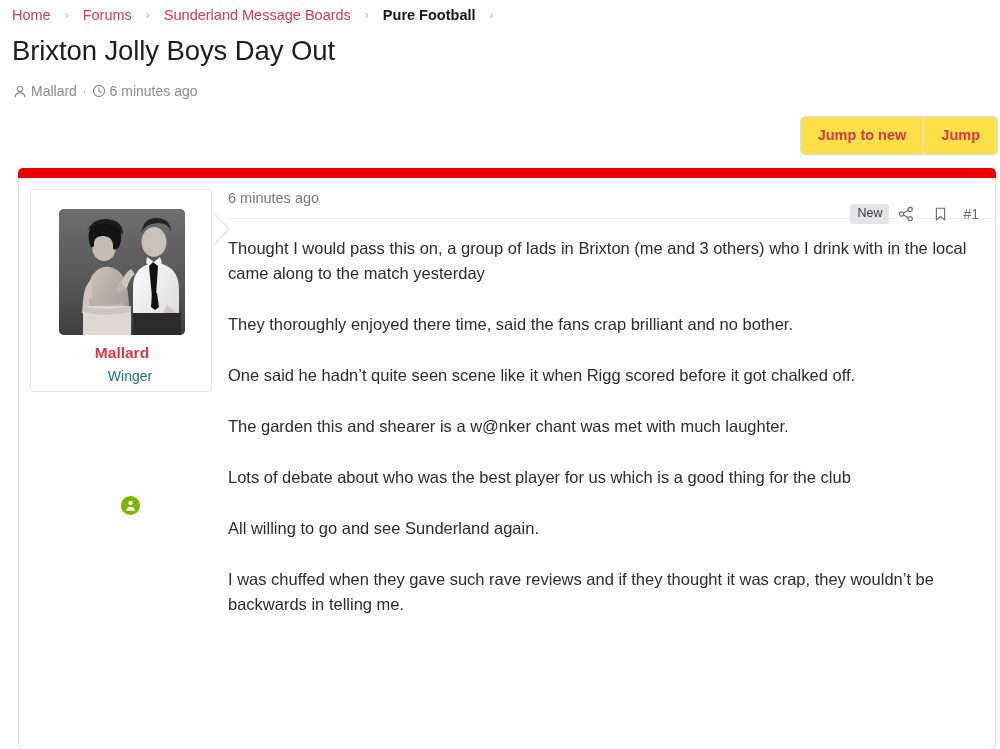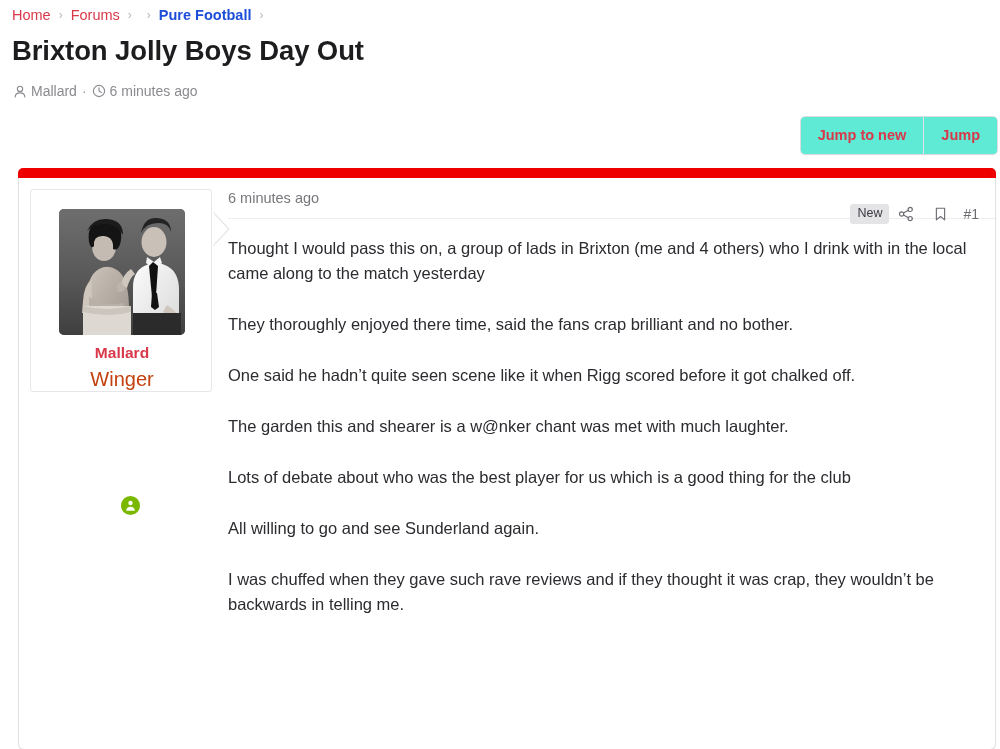--- a/index.html
+++ b/index.html
@@ -8,55 +8,55 @@
     width: 1000px; height: 749px;
     background: #ffffff;
     font-family: "Liberation Sans", sans-serif;
     -webkit-font-smoothing: antialiased;
   }
   .page { position: relative; width: 1000px; height: 749px; overflow: hidden; background:#fff; }
 
   
   .breadcrumb {
     position: absolute; left: 12px; top: 5px;
-    display: flex; align-items: center; gap: 1px;
+    display: flex; align-items: center; gap: 7px;
     font-size: 14.5px; line-height: 20px;
   }
   .crumb { color: #d9384a; text-decoration: none; white-space: nowrap; }
-  .crumb.active { font-weight: bold; color: #1d4ed8; }
+  .crumb.active { font-weight: bold; color: #0f172a; }
   .crumb-sep {
     color: #b9b9bd; font-size: 12px; padding: 0 7px; user-select: none;
     position: relative; top: 0px;
   }
 
   
   .page-title {
     position: absolute; left: 12px; top: 33px;
-    font-size: 27.5px; line-height: 36px; font-weight: bold;
+    font-size: 27.5px; line-height: 36px; font-weight: normal;
     color: #1d1d1f; margin: 0; letter-spacing: -0.1px;
   }
 
   
   .byline {
     position: absolute; left: 13px; top: 81px;
     display: flex; align-items: center; gap: 0;
     color: #8a8a8f; font-size: 14px; line-height: 20px;
   }
   .byline .ic { display:inline-flex; align-items:center; margin-right:4px; }
   .byline .dot { padding: 0 5px; color:#9b9b9f; }
 
   
   .btn-group {
     position: absolute; right: 2px; top: 116px;
     display: flex; border: 1px solid #dcdcdf; border-radius: 5px;
     overflow: hidden; background: #fff;
     box-shadow: 0 1px 1px rgba(0,0,0,0.03);
   }
   .btn {
-    background: #5eead4; border: 0; border-left: 1px solid #e3e3e6;
+    background: #fde047; border: 0; border-left: 1px solid #e3e3e6;
     color: #d9384a; font-weight: bold; font-size: 14.5px;
     font-family: "Liberation Sans", sans-serif;
     padding: 10px 17px 11px 17px; cursor: pointer; white-space: nowrap;
   }
   .btn:first-child { border-left: 0; }
 
   
   .thread-wrap {
     position: absolute; left: 18px; top: 168px; width: 978px;
   }
@@ -94,22 +94,22 @@
     width: 23px; height: 23px; border-radius: 50%;
     background: #7ab800; border: 2px solid #fff;
     display: flex; align-items: center; justify-content: center;
     z-index: 4;
   }
   .username {
     position: absolute; left: 0; top: 154px; width: 182px; text-align: center;
     color: #d9384a; font-weight: bold; font-size: 15.5px;
   }
   .usertitle {
-    position: absolute; left: 0; top: 178px; width: 182px; text-align: center;
-    color: #c2410c; font-size: 20px;
+    position: absolute; left: 8px; top: 178px; width: 182px; text-align: center;
+    color: #0f766e; font-size: 14px;
   }
 
   
   .post-main { position: absolute; left: 209px; top: 0; right: 0; height: 100%; }
   .post-head {
     position: relative; height: 41px;
     border-bottom: 1px solid #ededf0;
     display: flex; align-items: center;
     padding: 0 16px 0 0; margin-left: 0;
   }
@@ -138,20 +138,21 @@
 </head>
 <body>
 
 <div class="page">
 
   <nav class="breadcrumb">
     <a class="crumb" href="#">Home</a>
     <span class="crumb-sep">›</span>
     <a class="crumb" href="#">Forums</a>
     <span class="crumb-sep">›</span>
+    <a class="crumb" href="#">Sunderland Message Boards</a>
     <span class="crumb-sep">›</span>
     <a class="crumb active" href="#">Pure Football</a>
     <span class="crumb-sep">›</span>
   </nav>
 
   <h1 class="page-title">Brixton Jolly Boys Day Out</h1>
 
   <div class="byline">
     <span class="ic">
       <svg width="14" height="15" viewBox="0 0 16 16" fill="none" stroke="#8a8a8f" stroke-width="1.3">
@@ -254,21 +255,21 @@
             <span class="head-icon">
               <svg width="15" height="16" viewBox="0 0 16 16" fill="none" stroke="#6c6c72" stroke-width="1.2">
                 <path d="M3.6 1.9h8.8v12.4L8 10.7l-4.4 3.6z" stroke-linejoin="round"></path>
               </svg>
             </span>
             <span class="post-num">#1</span>
           </span>
         </div>
 
         <div class="post-body">
-          <p>Thought I would pass this on, a group of lads in Brixton (me and 4 others) who I drink with in the local came along to the match yesterday</p>
+          <p>Thought I would pass this on, a group of lads in Brixton (me and 3 others) who I drink with in the local came along to the match yesterday</p>
           <p>They thoroughly enjoyed there time, said the fans crap brilliant and no bother.</p>
           <p>One said he hadn’t quite seen scene like it when Rigg scored before it got chalked off.</p>
           <p>The garden this and shearer is a w@nker chant was met with much laughter.</p>
           <p>Lots of debate about who was the best player for us which is a good thing for the club</p>
           <p>All willing to go and see Sunderland again.</p>
           <p>I was chuffed when they gave such rave reviews and if they thought it was crap, they wouldn’t be backwards in telling me.</p>
         </div>
 
       </div>
     </div>

